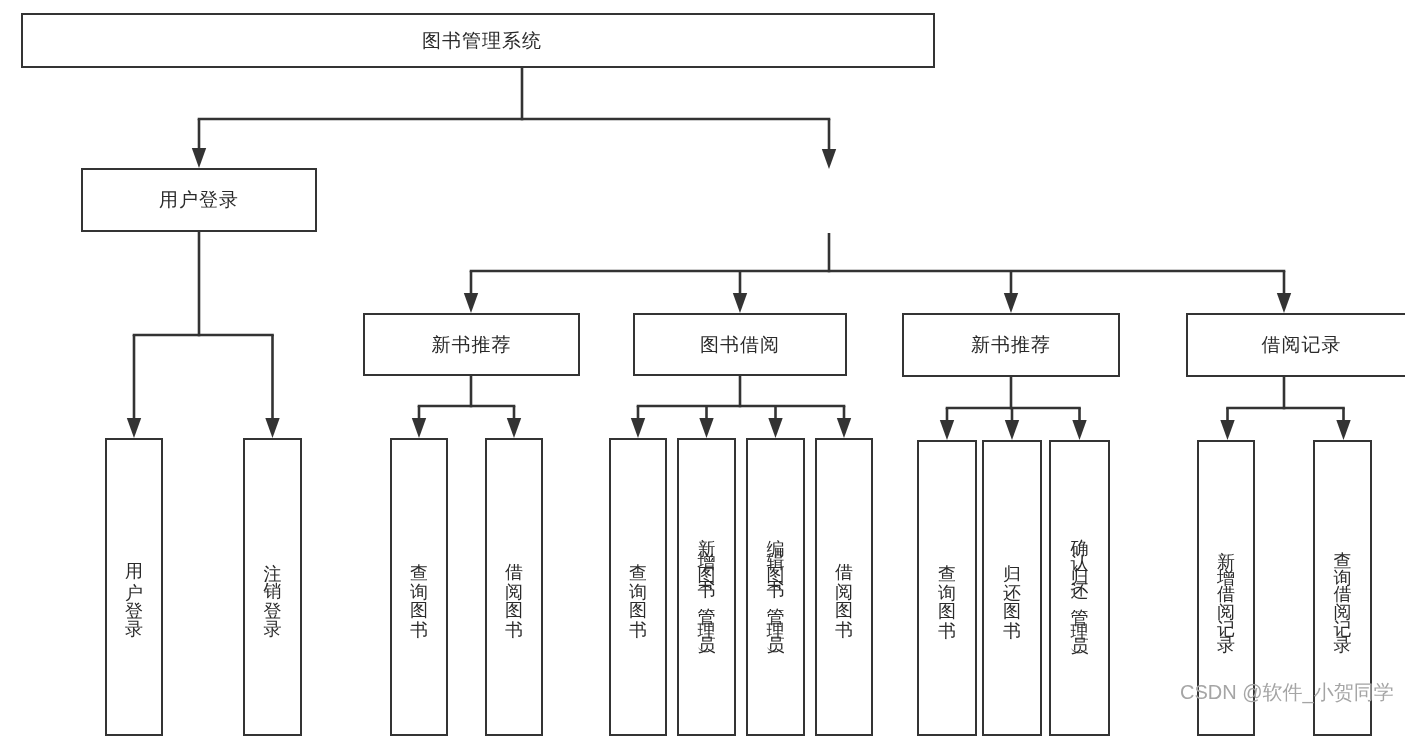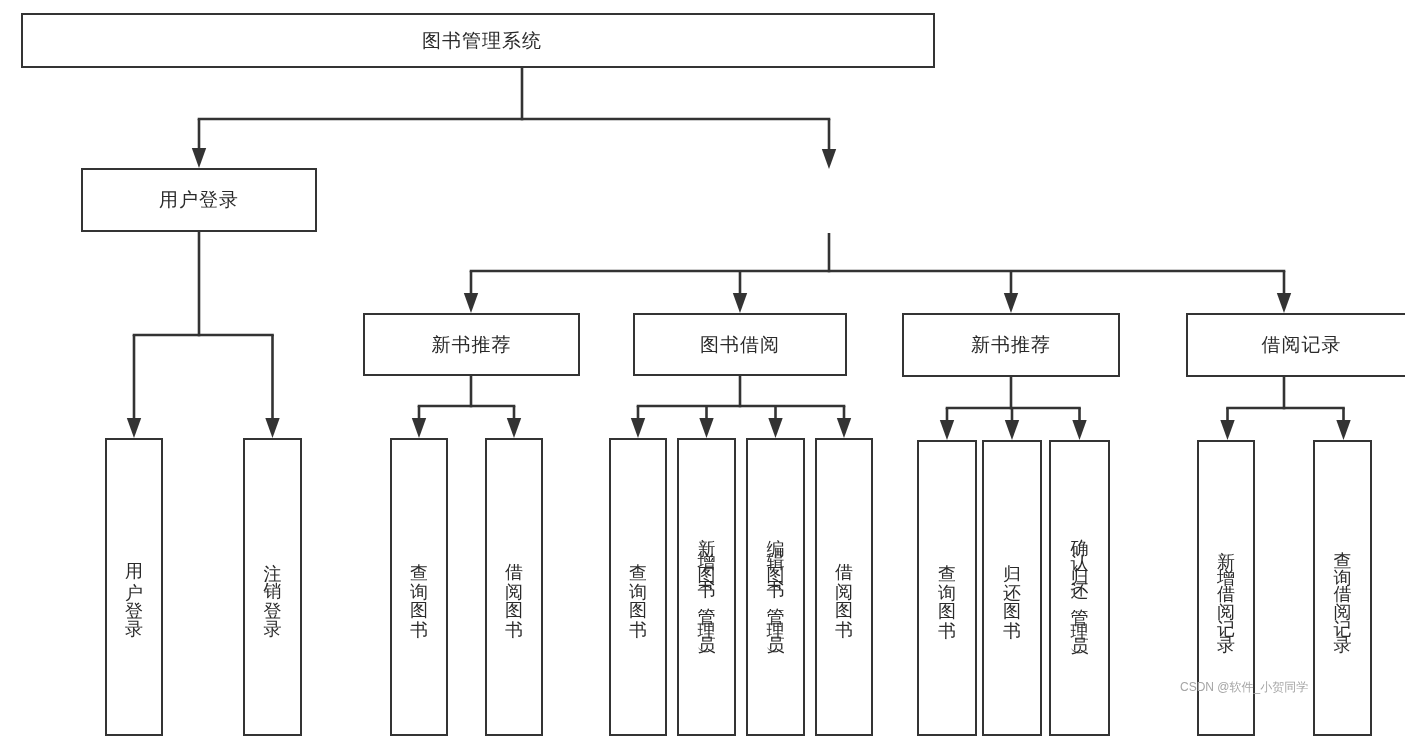--- a/index.html
+++ b/index.html
@@ -45,21 +45,21 @@
     white-space: nowrap;
   }
   .box.v .vt4 { letter-spacing: 19px; }
   .box.v .vt6 { letter-spacing: 17px; }
   .box.v .vt9 { letter-spacing: 14px; }
   .watermark {
     position: absolute;
     left: 1180px;
     top: 679px;
     z-index: 3;
-    font-size: 12px;
+    font-size: 20px;
     color: #a5a5a5;
     white-space: nowrap;
   }
 </style>
 </head>
 <body>
 
 <div class="stage">
 
   <svg class="connectors" width="1405" height="747" viewBox="0 0 1405 747">

